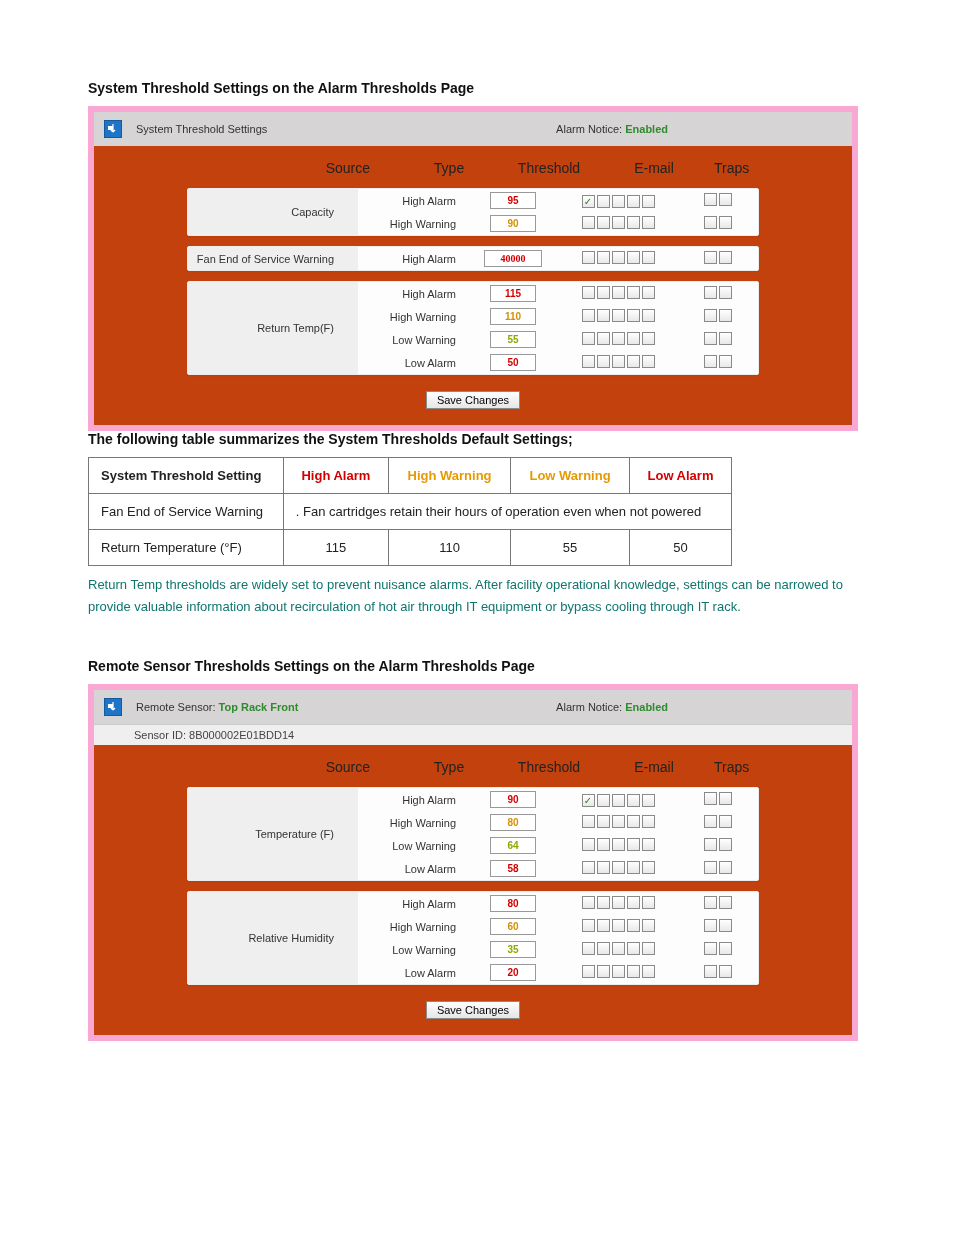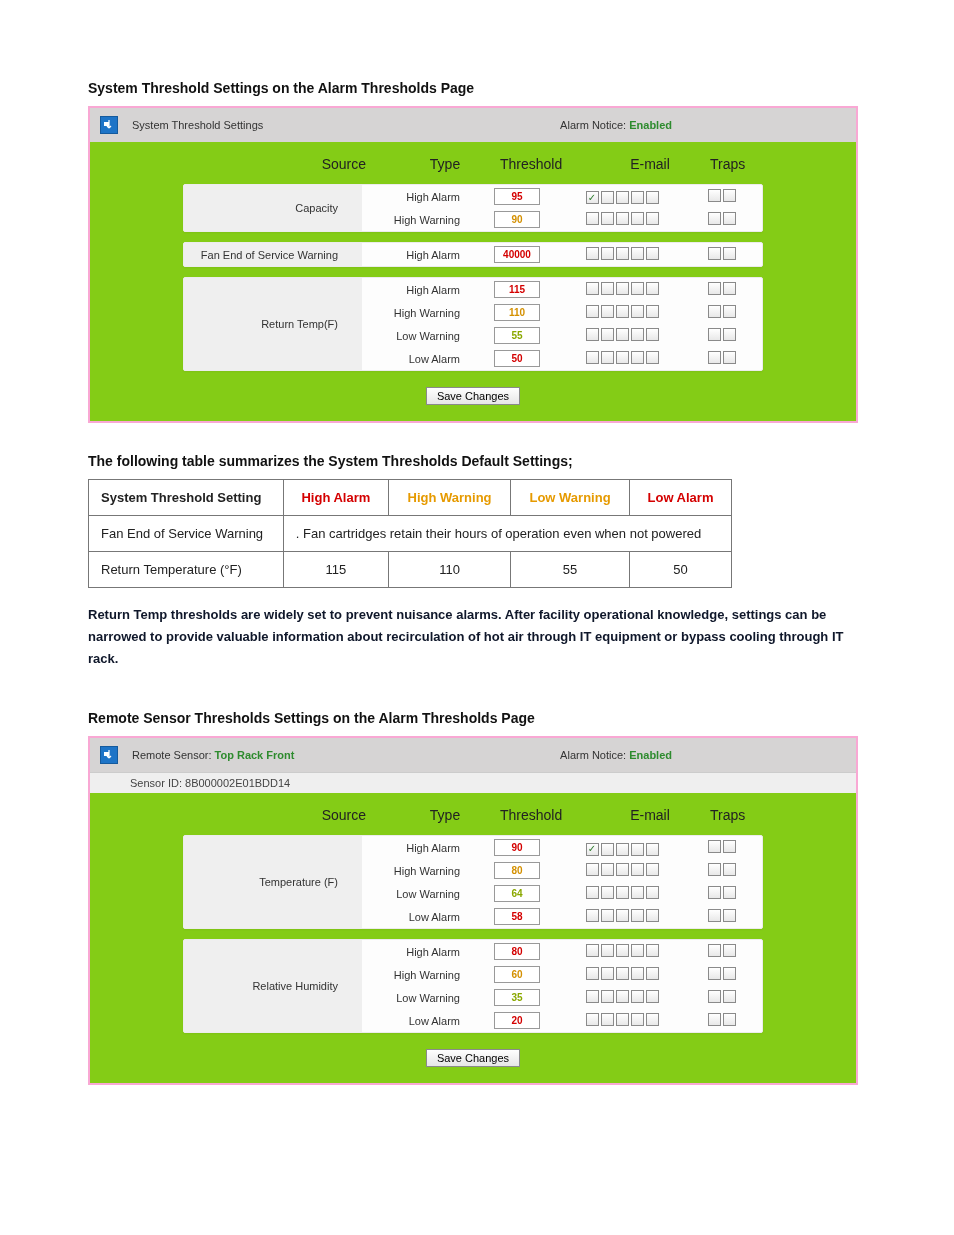--- a/index.html
+++ b/index.html
@@ -12,24 +12,23 @@
     padding: 80px 88px 40px;
     width: 954px;
   }
   h3.sec {
     font-size: 14px;
     font-weight: bold;
     margin: 0 0 10px;
     color: #111;
   }
   .panel {
-    border: 2px solid #f9a8d4;
+    border: 6px solid #f9a8d4;
     width: 770px;
-    background: #84cc16;
-    margin-bottom: 30px;
+    background: #c2410c;
   }
   .panel-hdr {
     background: #d6d4d4;
     padding: 8px 10px;
     display: flex;
     align-items: center;
     font-size: 11px;
     color: #333;
     position: relative;
   }
@@ -57,21 +56,21 @@
   }
   .col-headers {
     display:flex;
     font-size:14px;
     font-weight:normal;
     color:#222;
     padding: 6px 0;
   }
   .col-headers .c-src { width:300px; text-align:right; padding-right:24px;}
   .col-headers .c-type { width:110px; text-align:center;}
-  .col-headers .c-thr { width:90px; text-align:left;}
+  .col-headers .c-thr { width:90px; text-align:center;}
   .col-headers .c-em { width:120px; text-align:center;}
   .col-headers .c-tr { width:80px; text-align:left;}
   .group {
     border:1px solid #ececec;
     margin: 6px 93px 10px 93px;
     border-radius:2px;
     display:flex;
     background:#fdfdfd;
     box-shadow: 0 1px 2px rgba(0,0,0,0.05);
   }
@@ -92,21 +91,21 @@
   .g-row .rt-thr { width:90px; text-align:center;}
   .g-row .rt-em { width:120px; text-align:center;}
   .g-row .rt-tr { width:80px; text-align:center;}
   .thr-input {
     width:46px; height:17px;
     border:1px solid #999;
     font-size:10px; font-weight:bold;
     text-align:center;
     background:#fff;
   }
-  .thr-input.wide { width:46px;}
+  .thr-input.wide { width:58px;font-family:Liberation Serif, serif;}
   .v-high-alarm { color:#d40000;}
   .v-high-warn { color:#d49000;}
   .v-low-warn { color:#8aa800;}
   .v-low-alarm { color:#d40000;}
   .checks { display:inline-flex; gap:2px; justify-content:center;}
   .cb {
     width:13px; height:13px;
     border:1px solid #8a8a8a;
     background:linear-gradient(#fff,#e8e8e8);
     display:inline-flex; align-items:center; justify-content:center;
@@ -134,21 +133,21 @@
     text-align:center;
   }
   table.defs th {
     font-weight:bold;
   }
   table.defs th.left, table.defs td.left { text-align:left; }
   .c-ha { color:#d40000;}
   .c-hw { color:#e69a00;}
   .c-lw { color:#e69a00;}
   .c-la { color:#d40000;}
-  p.note { font-size:13px; line-height:1.7; color:#0f172a; margin:16px 0 40px; width:770px;font-weight:bold;}
+  p.note { font-size:13px; line-height:1.7; color:#0f766e; margin:8px 0 40px; width:770px;}
 </style>
 </head>
 <body>
 
 <h3 class="sec">System Threshold Settings on the Alarm Thresholds Page</h3>
 
 <div class="panel">
   <div class="panel-hdr">
     <span class="icon-box">
       <svg viewBox="0 0 12 12">

